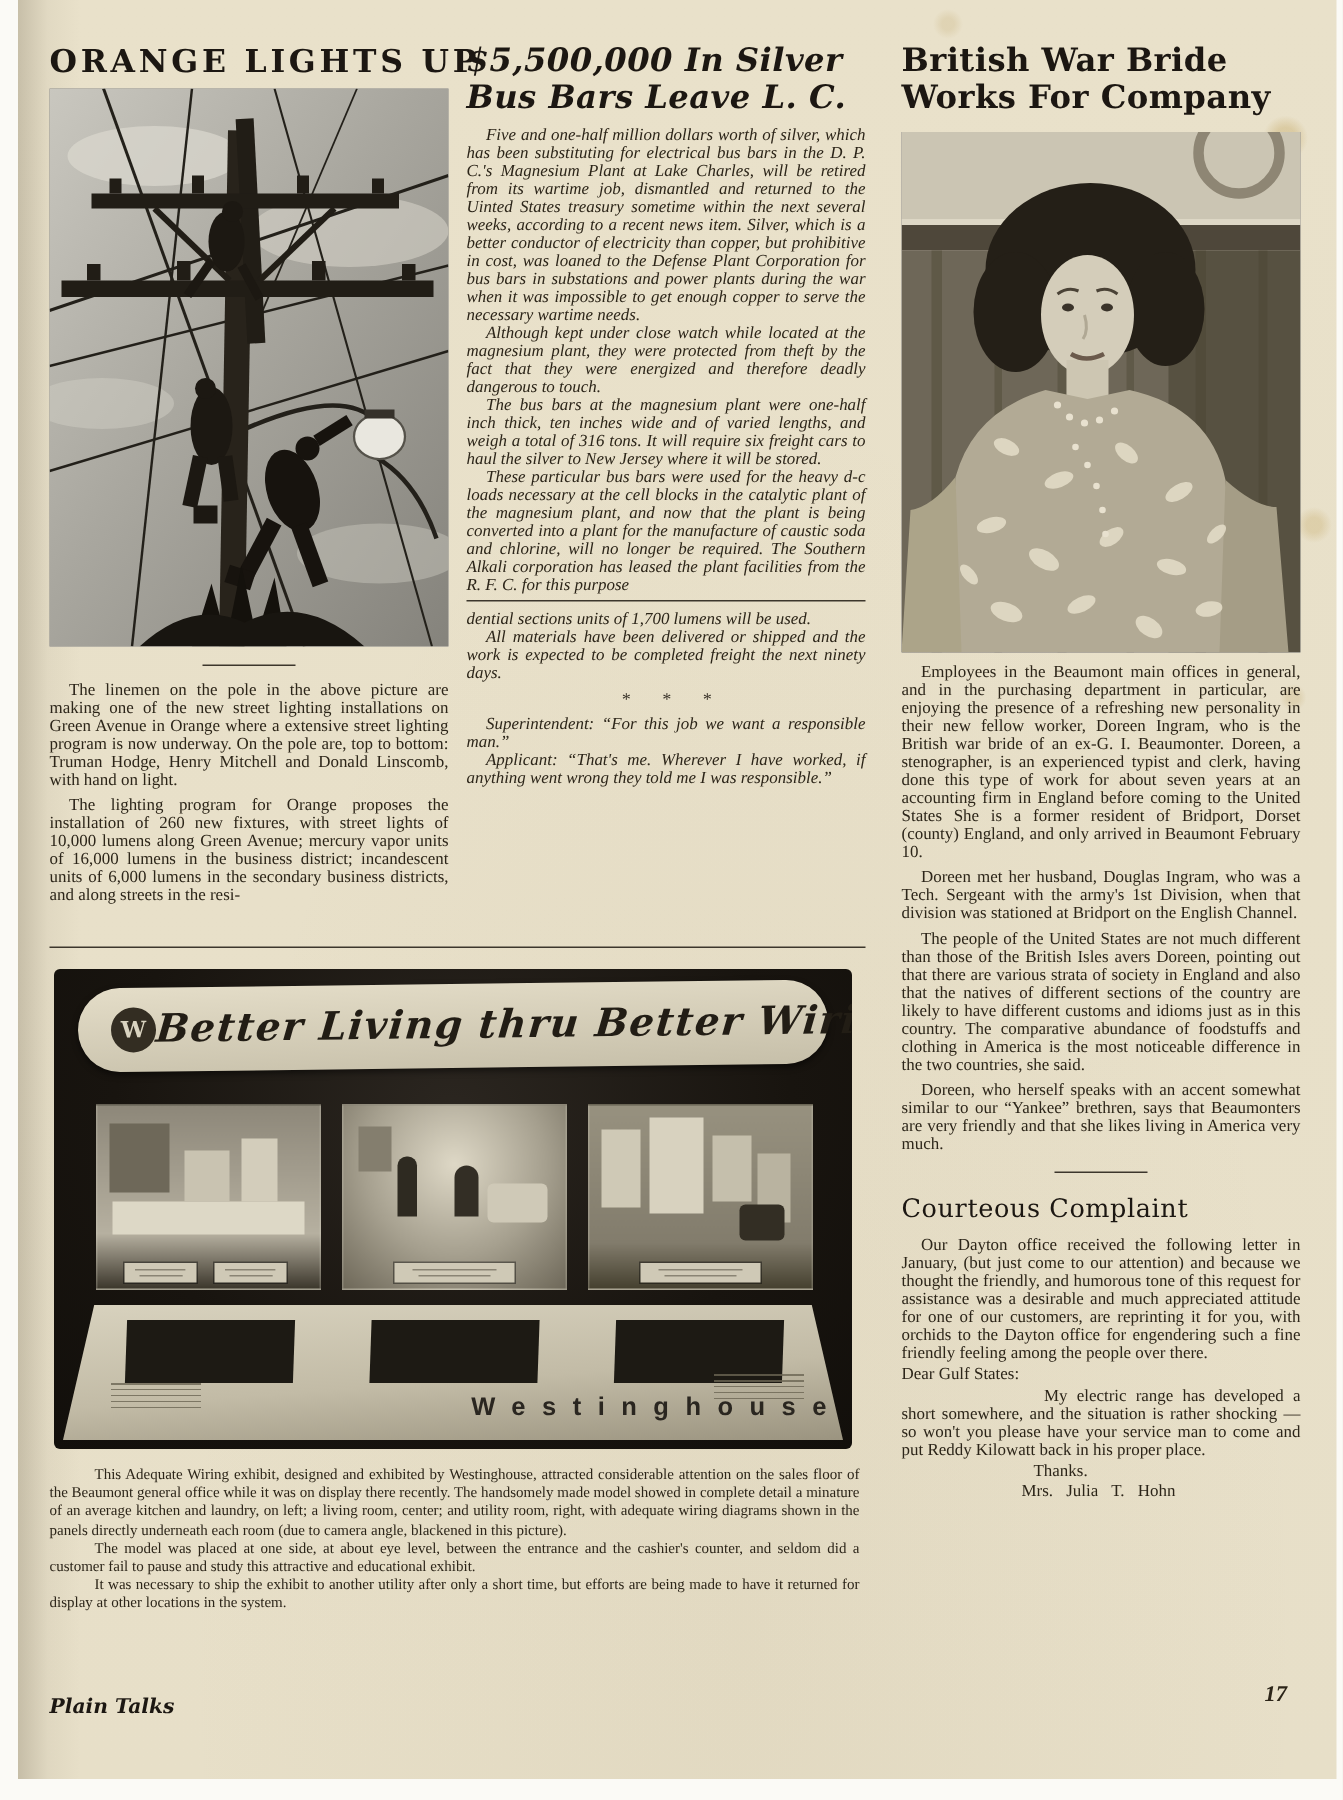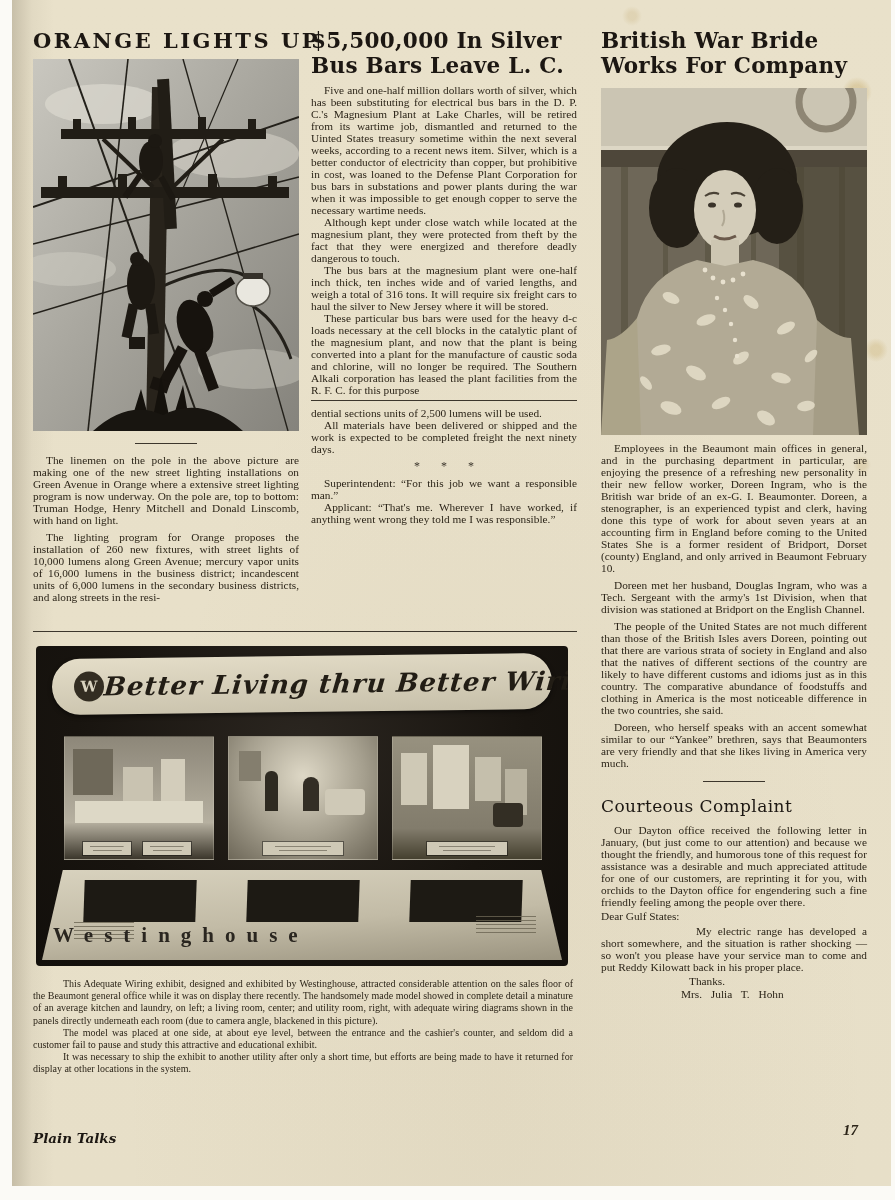--- a/index.html
+++ b/index.html
@@ -9,21 +9,21 @@
     background:
       radial-gradient(circle at 845px 92px, rgba(190,158,82,.32) 0 7px, transparent 15px),
       radial-gradient(circle at 864px 350px, rgba(190,158,82,.26) 0 5px, transparent 12px),
       radial-gradient(circle at 850px 465px, rgba(180,150,80,.2) 0 4px, transparent 9px),
       radial-gradient(circle at 620px 16px, rgba(180,150,80,.18) 0 4px, transparent 10px),
       radial-gradient(ellipse at 55% 92%, rgba(140,120,80,.06), transparent 55%),
       linear-gradient(90deg, rgba(80,70,50,.22), rgba(80,70,50,.05) 20px, rgba(80,70,50,0) 42px),
       linear-gradient(#e9e1ca,#e7dfc8);}
   .col{position:absolute;top:28px;}
   .col-left{left:33px;width:266px;}
-  .col-mid{left:311px;width:266px;}
+  .col-mid{left:311px;width:266px;font-style:italic;}
   .col-right{left:601px;width:266px;}
   .head-stencil{font-family:"DejaVu Serif",serif;font-weight:bold;font-size:21px;
       letter-spacing:2.5px;color:#1c1712;white-space:nowrap;}
   .head-big{font-family:"DejaVu Serif",serif;font-weight:bold;font-size:21.5px;
       line-height:25px;letter-spacing:.3px;color:#1c1712;white-space:nowrap;}
   .bp{font-size:11.3px;line-height:12px;text-align:justify;text-indent:13px;margin:0;}
   .bp.noind{text-indent:0;}
   .gap{margin-top:5px;}
   .photo{position:relative;overflow:hidden;background:#888;}
   .photo svg{display:block;}
@@ -51,22 +51,22 @@
   .window{position:absolute;top:90px;height:122px;width:148px;border:1px solid rgba(220,215,200,.25);}
   .win-item{position:absolute;}
   .wcard{position:absolute;bottom:4px;height:13px;background:#cfc9b6;
       box-shadow:0 0 0 1px rgba(0,0,0,.4);
       background-image:linear-gradient(#8a8474 0 0),linear-gradient(#8a8474 0 0);
       background-size:70% 1px,60% 1px;background-position:50% 4px,50% 8px;background-repeat:no-repeat;}
   .panel{position:absolute;left:6px;bottom:6px;width:520px;height:90px;
       clip-path:polygon(4% 0,96% 0,100% 100%,0 100%);
       background:linear-gradient(176deg,#d8d2be 0%,#c2bba6 55%,#9b9480 100%);}
   .diag{position:absolute;top:10px;width:112px;height:42px;background:#1d1a14;transform:skewX(-2deg);}
-  .brand{position:absolute;left:0;right:0;bottom:12px;text-align:left;
-      font-family:Liberation Serif, serif;font-weight:bold;font-size:21px;letter-spacing:11px;
+  .brand{position:absolute;left:0;right:0;bottom:12px;text-align:right;
+      font-family:Liberation Sans, sans-serif;font-weight:bold;font-size:17px;letter-spacing:11px;
       color:#2a2620;text-indent:11px;}
   .micro{position:absolute;width:60px;height:18px;opacity:.8;
       background:repeating-linear-gradient(180deg,#6b6553 0 1px,transparent 1px 4px);}
   .caption-block{position:absolute;left:33px;top:978px;width:540px;}
   .cap-p{font-size:10px;line-height:12.2px;text-align:justify;text-indent:30px;margin:0;}
   .footer-name{position:absolute;left:33px;top:1130px;font-family:"DejaVu Serif",serif;
       font-weight:bold;font-style:italic;font-size:13.5px;color:#1c1712;}
   .pageno{position:absolute;left:843px;top:1122px;font-style:italic;font-weight:bold;
       font-size:15px;color:#2c2519;}
 </style>
@@ -156,21 +156,21 @@
   <div class="col col-mid">
     <div class="head-big">$5,500,000 In Silver</div>
     <div class="head-big">Bus Bars Leave L. C.</div>
     <div style="margin-top:6px;">
       <p class="bp">Five and one-half million dollars worth of silver, which has been substituting for electrical bus bars in the D. P. C.'s Magnesium Plant at Lake Charles, will be retired from its wartime job, dismantled and returned to the Uinted States treasury sometime within the next several weeks, according to a recent news item. Silver, which is a better conductor of electricity than copper, but prohibitive in cost, was loaned to the Defense Plant Corporation for bus bars in substations and power plants during the war when it was impossible to get enough copper to serve the necessary wartime needs.</p>
       <p class="bp">Although kept under close watch while located at the magnesium plant, they were protected from theft by the fact that they were energized and therefore deadly dangerous to touch.</p>
       <p class="bp">The bus bars at the magnesium plant were one-half inch thick, ten inches wide and of varied lengths, and weigh a total of 316 tons. It will require six freight cars to haul the silver to New Jersey where it will be stored.</p>
       <p class="bp">These particular bus bars were used for the heavy d-c loads necessary at the cell blocks in the catalytic plant of the magnesium plant, and now that the plant is being converted into a plant for the manufacture of caustic soda and chlorine, will no longer be required. The Southern Alkali corporation has leased the plant facilities from the R. F. C. for this purpose</p>
     </div>
     <hr class="rule-col">
-    <p class="bp noind">dential sections units of 2,500 lumens will be used.</p>
+    <p class="bp noind">dential sections units of 1,700 lumens will be used.</p>
     <p class="bp">All materials have been delivered or shipped and the work is expected to be completed freight the next ninety days.</p>
     <div class="stars">* * *</div>
     <p class="bp">Superintendent: “For this job we want a responsible man.”</p>
     <p class="bp">Applicant: “That's me. Wherever I have worked, if anything went wrong they told me I was responsible.”</p>
   </div>
 
   <div class="col col-right">
     <div class="head-big">British War Bride</div>
     <div class="head-big">Works For Company</div>
     <div class="photo" style="width:266px;height:347px;margin-top:10px;">

